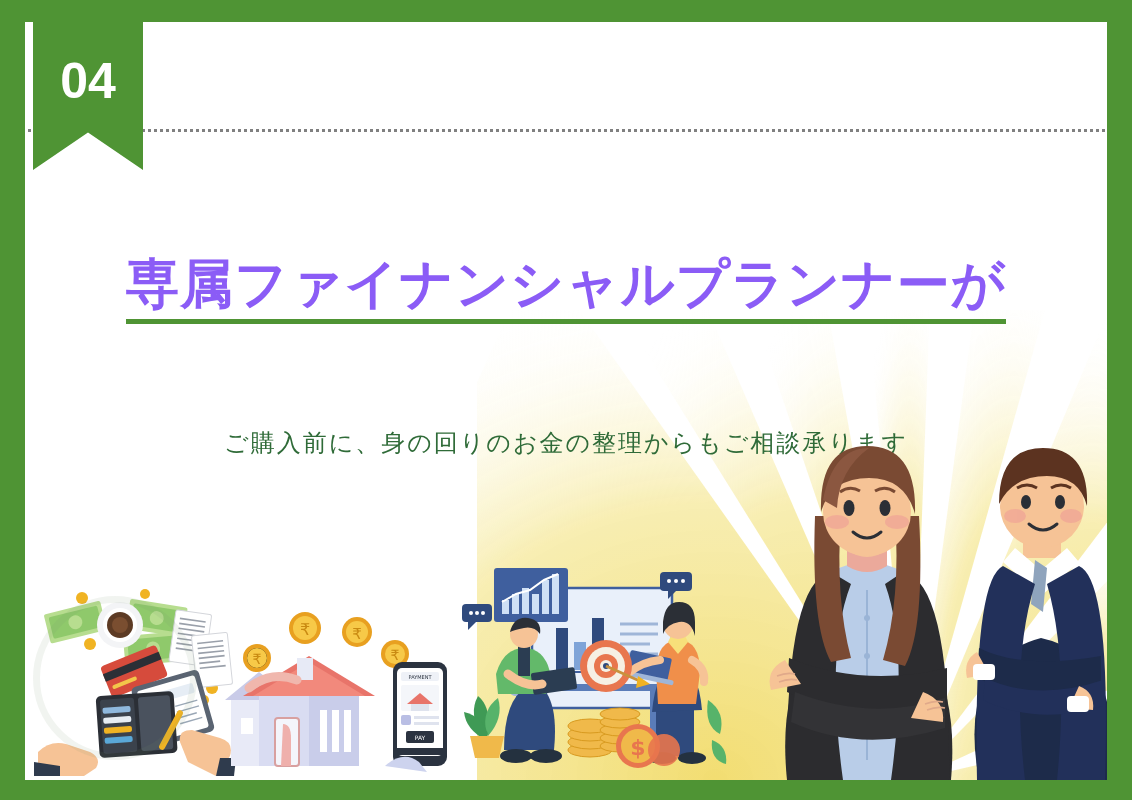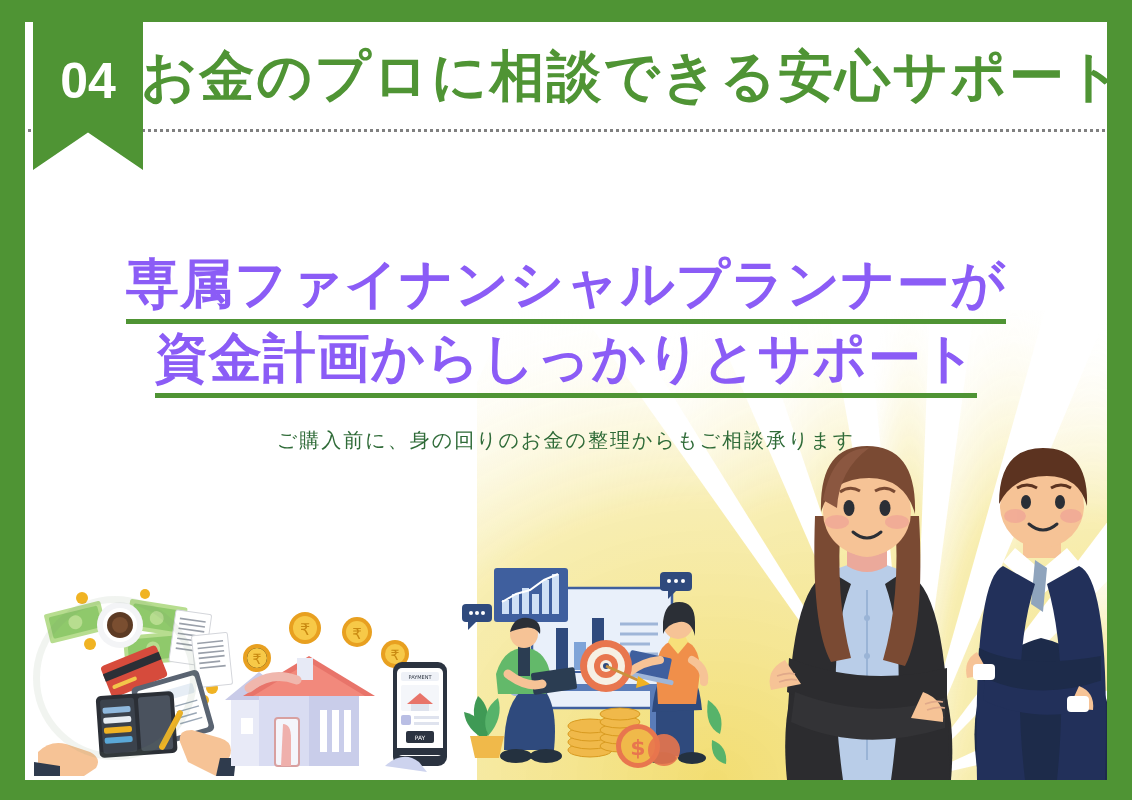--- a/index.html
+++ b/index.html
@@ -71,21 +71,21 @@
     letter-spacing:1px;
     border-bottom:5px solid #4f9434;
     padding-bottom:1px;
     font-family:"DejaVu Sans","Liberation Sans",sans-serif;
   }
   .hl-wrap{display:block;}
   #subtitle{
     position:absolute;left:0;top:405px;width:100%;
     text-align:center;
     color:#2f6b38;
-    font-size:20px;
+    font-size:24px;
     letter-spacing:2px;
     z-index:5;
     font-family:"DejaVu Sans","Liberation Sans",sans-serif;
   }
   
   .illus{position:absolute;z-index:2;}
   #illus-desk{left:-5px;bottom:0px;width:235px;height:200px;}
   #illus-house{left:200px;bottom:0px;width:250px;height:180px;}
   #illus-office{left:435px;bottom:0px;width:270px;height:230px;}
   #people{position:absolute;right:0px;bottom:0px;width:380px;height:360px;z-index:6;}
@@ -124,29 +124,25 @@
           <polygon points="435,470 700,200 740,330"></polygon>
           <polygon points="435,470 740,400 760,470"></polygon>
         </g>
       </g>
     </svg>
 
     <div id="header">
       <div class="dotted-rule"></div>
       <div class="ribbon"></div>
       <div class="ribbon-num">04</div>
-      <div id="header-title">お金のプロに相談できる安心サポート</div>
     </div>
 
     <div id="headline">
       <span class="hl-wrap">
         <span class="hl-line">専属ファイナンシャルプランナーが</span>
-      </span>
-      <span class="hl-wrap">
-        <span class="hl-line">資金計画からしっかりとサポート</span>
       </span>
     </div>
     <div id="subtitle">ご購入前に、身の回りのお金の整理からもご相談承ります</div>
 
     <svg class="illus" id="illus-desk" viewBox="0 0 235 200">
       <rect x="14" y="6" width="212" height="190" fill="#ffffff"></rect>
 
       <g>
         <g transform="rotate(-14 60 40)">
           <rect x="26" y="26" width="58" height="30" rx="2" fill="#b7dd8f"></rect>

